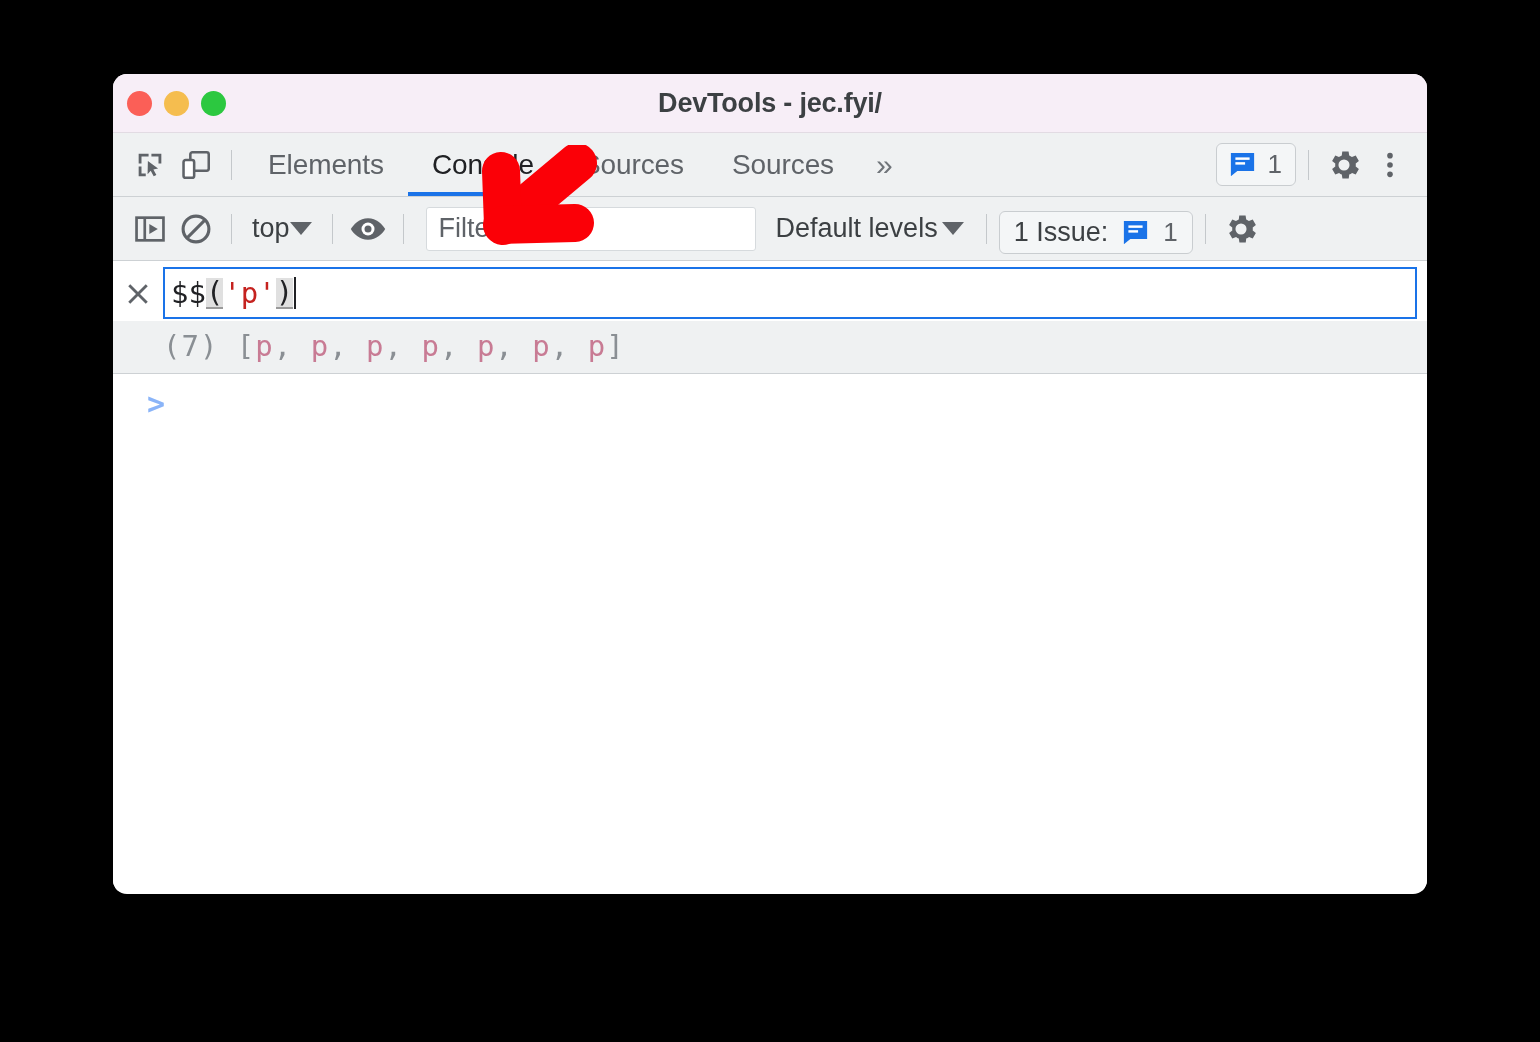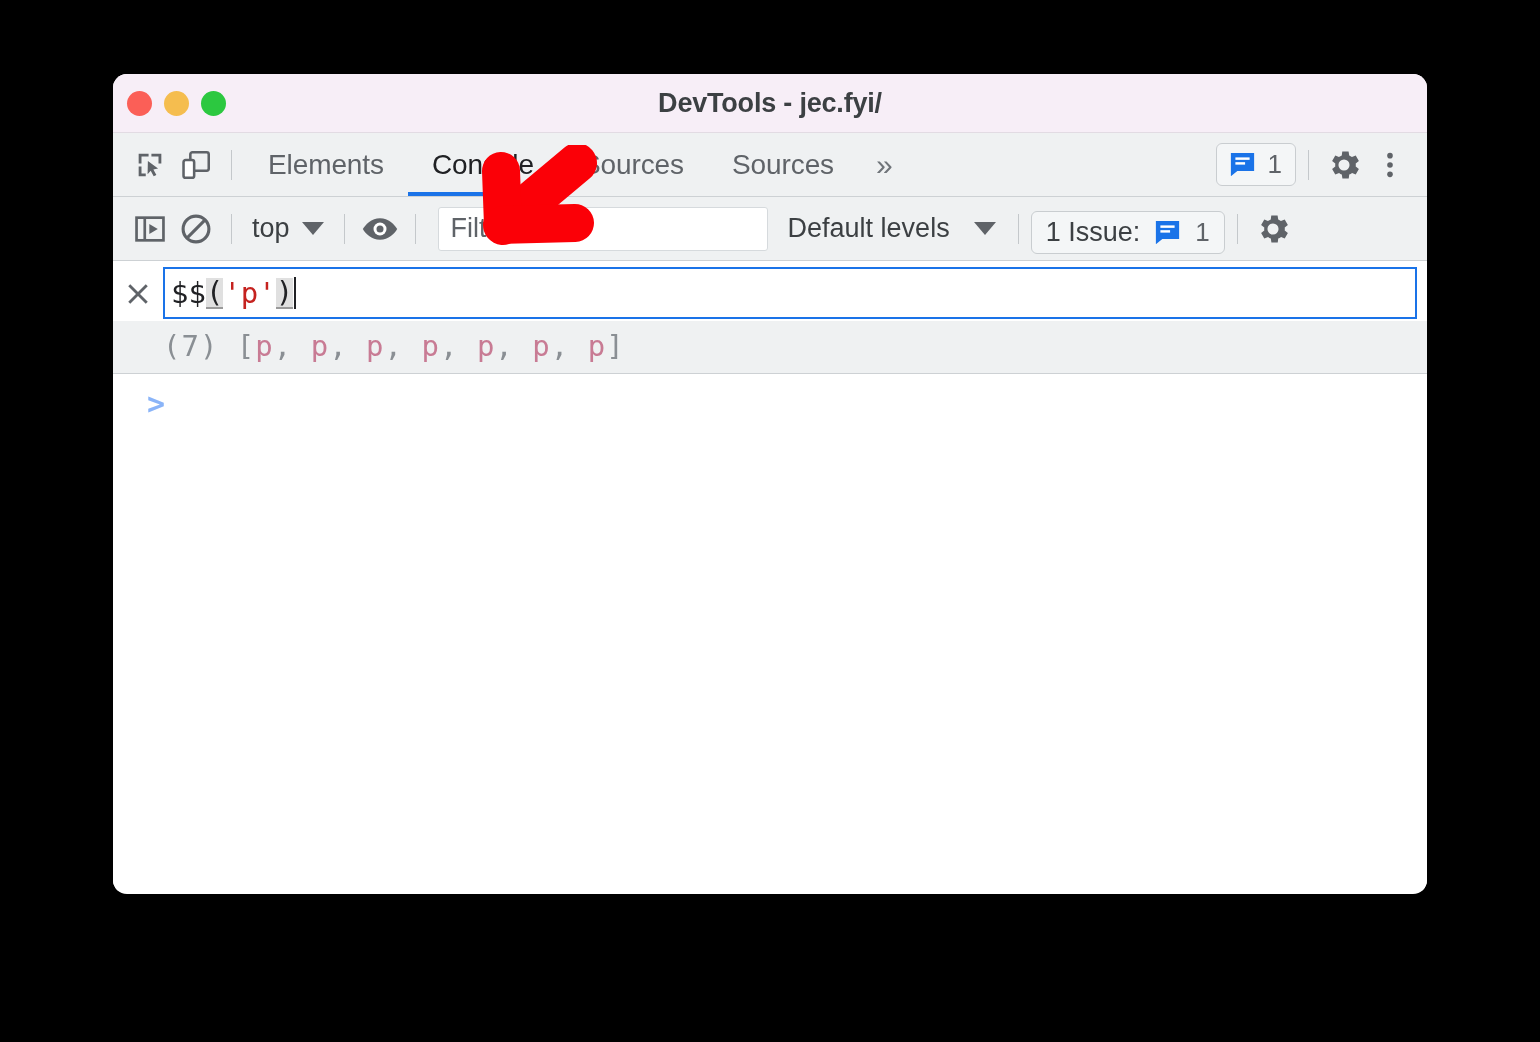--- a/index.html
+++ b/index.html
@@ -157,21 +157,20 @@
     background: #eff1f2;
     border-bottom: 1px solid #cdd1d4;
     display: flex;
     align-items: center;
     padding: 0 14px;
     box-sizing: border-box;
   }
   .ctx-select {
     display: flex;
     align-items: center;
-    gap: 12px;
     font-size: 27px;
     color: #3c4043;
     padding: 0 8px;
     white-space: nowrap;
   }
   .caret {
     width: 0; height: 0;
     border-left: 11px solid transparent;
     border-right: 11px solid transparent;
     border-top: 13px solid #5f6368;
@@ -191,21 +190,21 @@
     box-sizing: border-box;
     max-width: 330px;
   }
   .filter-input .ph {
     font-size: 27px;
     color: #5f6368;
   }
   .levels {
     display: flex;
     align-items: center;
-    gap: 24px;
+    gap: 4px;
     font-size: 27px;
     color: #3c4043;
     padding: 0 10px;
     white-space: nowrap;
   }
   .issues-btn {
     display: flex;
     align-items: center;
     gap: 12px;
     border: 1px solid #c9cdd0;

